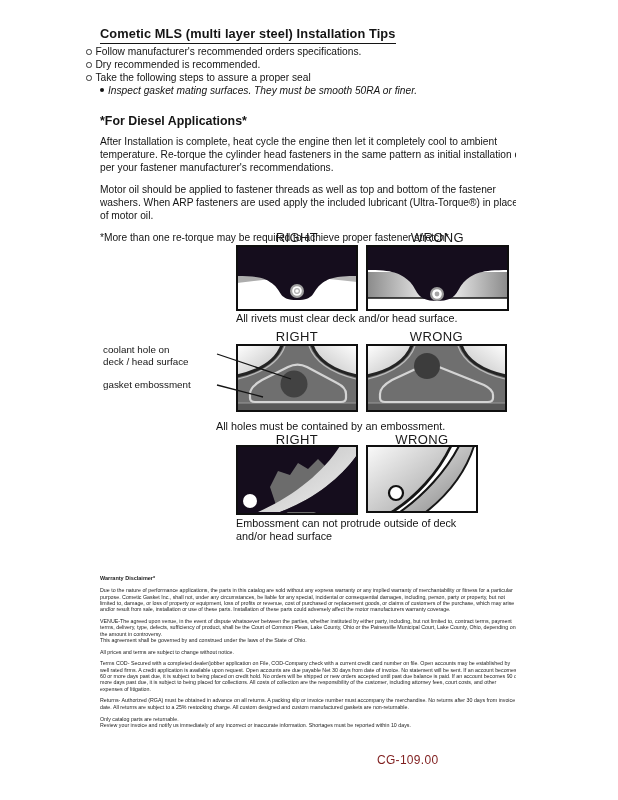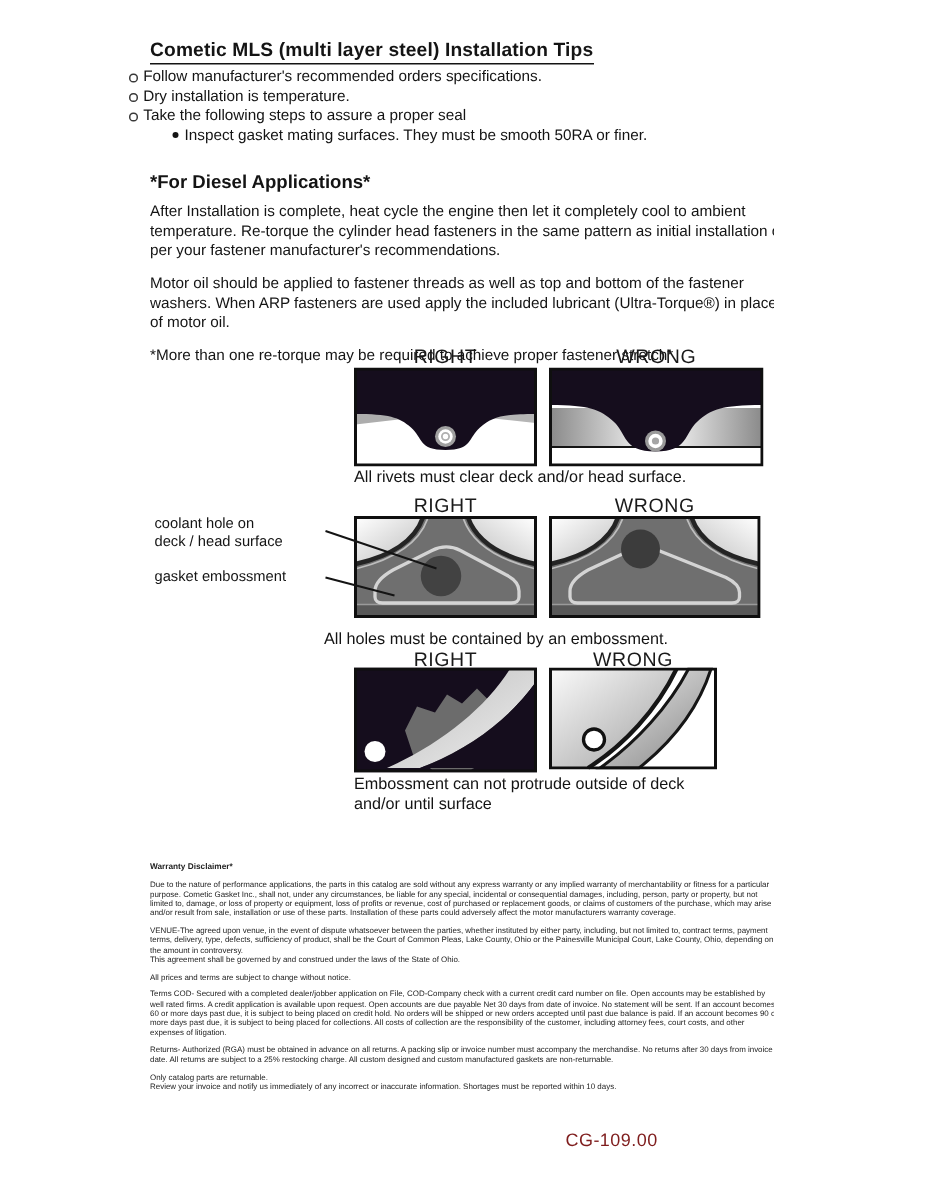--- a/index.html
+++ b/index.html
@@ -14,21 +14,21 @@
   
   .title-wrap{position:absolute;left:100px;top:24px;}
   .title-wrap h1{
     display:inline-block;margin:0;font-size:12.8px;font-weight:bold;
     border-bottom:1.6px solid #141414;padding-bottom:2px;letter-spacing:0.1px;
   }
   
   .tips{position:absolute;left:86px;top:45px;width:452px;font-size:10.2px;line-height:13px;}
   .tip-row{display:flex;align-items:flex-start;}
   .tip-row .o-marker{flex:none;width:3.5px;height:3.5px;border:1px solid #3a3a3a;border-radius:50%;margin:4px 4px 0 0;}
-  .tip-sub{margin-left:29px;}
+  .tip-sub{margin-left:14px;font-style:italic;}
   .tip-sub .f-marker{flex:none;width:4px;height:4px;background:#141414;border-radius:50%;margin:4px 4px 0 0;}
   
   .diesel{position:absolute;left:100px;top:115px;width:428px;font-size:10.2px;line-height:13px;}
   .diesel h2{margin:0 0 7px 0;font-size:12.4px;font-weight:bold;}
   .diesel p{margin:0 0 9px 0;}
   
   .diagrams{position:absolute;left:85px;top:228px;width:470px;height:330px;}
   .dg-label{position:absolute;font-size:13px;letter-spacing:0.4px;text-align:center;color:#1a1a1a;}
   .dg-box{position:absolute;}
   .dg-box svg{display:block;}
@@ -51,21 +51,21 @@
     <h1>Cometic MLS (multi layer steel) Installation Tips</h1>
   </div>
 
   <div class="tips">
     <div class="tip-row">
       <span class="o-marker"></span>
       <span>Follow manufacturer's recommended orders specifications.</span>
     </div>
     <div class="tip-row">
       <span class="o-marker"></span>
-      <span>Dry installation is temperature.</span>
+      <span>Dry recommended is recommended.</span>
     </div>
     <div class="tip-row">
       <span class="o-marker"></span>
       <span>Take the following steps to assure a proper seal</span>
     </div>
     <div class="tip-row tip-sub">
       <span class="f-marker"></span>
       <span>Inspect gasket mating surfaces.  They must be smooth 50RA or finer.</span>
     </div>
   </div>
@@ -208,21 +208,21 @@
         <rect x="0" y="0" width="112" height="68" fill="#ffffff"></rect>
         <path d="M1,1 H85 C72,28 50,52 26,67 L1,67 Z" fill="url(#gW1)"></path>
         <path d="M85,1 C72,28 50,52 26,67" stroke="#161616" stroke-width="2.8" fill="none"></path>
         <path d="M93,1 L108,1 C100,26 84,48 60,67 L34,67 C58,50 80,26 93,1 Z" fill="url(#gW2)" stroke="#161616" stroke-width="2"></path>
         <circle cx="30" cy="48" r="7" fill="#ffffff" stroke="#111111" stroke-width="2.2"></circle>
         <rect x="1" y="1" width="110" height="66" fill="none" stroke="#0f0f0f" stroke-width="2"></rect>
       </svg>
     </div>
 
     <div class="dg-caption" style="left:151px;top:289px;width:260px;">Embossment can not protrude outside of deck
-and/or until surface</div>
+and/or head surface</div>
 
     <svg class="leader-overlay" width="470" height="330" viewBox="0 0 470 330">
       <line x1="132" y1="126" x2="206" y2="151" stroke="#141414" stroke-width="1.3"></line>
       <line x1="132" y1="157" x2="178" y2="169" stroke="#141414" stroke-width="1.3"></line>
     </svg>
   </div>
 
   <div class="legal">
     <div class="lg-head">Warranty Disclaimer*</div>
     <p>Due to the nature of performance applications, the parts in this catalog are sold without any express warranty or any implied warranty of merchantability or fitness for a particular purpose.  Cometic Gasket Inc., shall not, under any circumstances, be liable for any special, incidental or consequential damages, including, person, party or property, but not limited to, damage, or loss of property or equipment, loss of profits or revenue, cost of purchased or replacement goods, or claims of customers of the purchase, which may arise and/or result from sale, installation or use of these parts.  Installation of these parts could adversely affect the motor manufacturers warranty coverage.</p>

